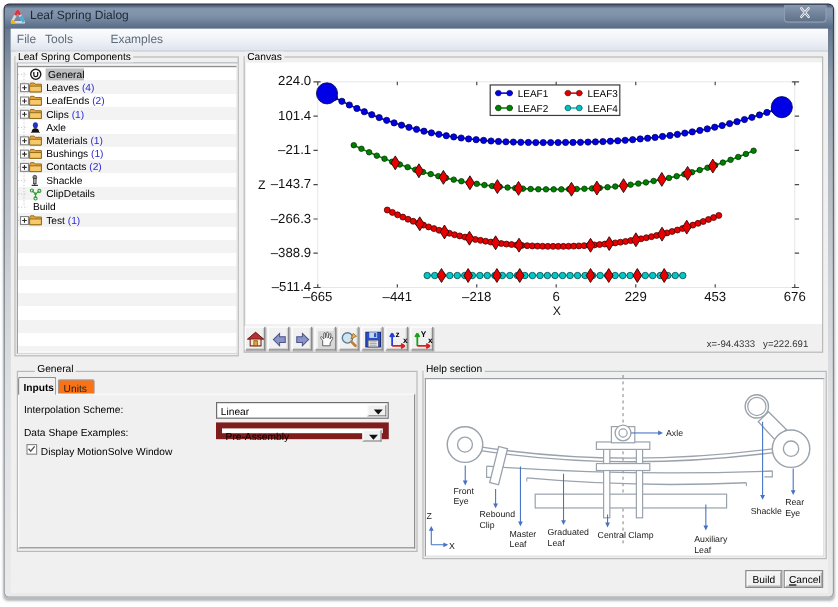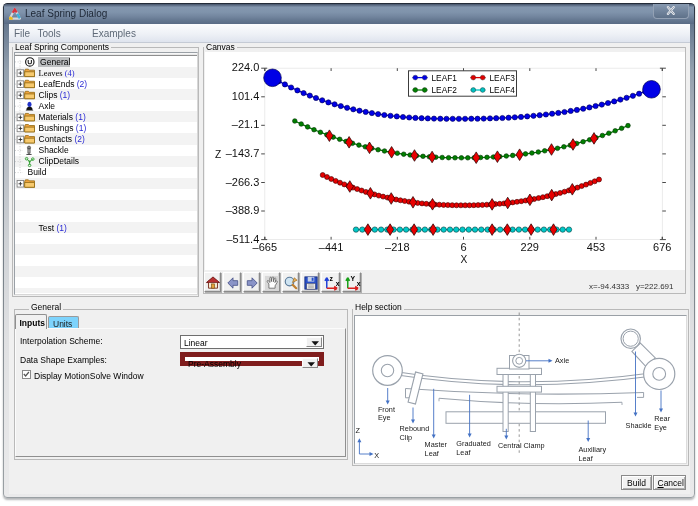--- a/index.html
+++ b/index.html
@@ -134,31 +134,31 @@
         <rect x="0.5" y="0.5" width="6.6" height="6.6" fill="#fff" stroke="#848484" stroke-width="0.9"></rect>
         <path d="M1.9 3.8 L5.7 3.8 M3.8 1.9 L3.8 5.7" stroke="#2b2b2b" stroke-width="0.9"></path>
       </g>
       <g transform="translate(24.2,179.07000000000002)">
         <path d="M0.5 2.5 L0.5 8.2 L10.3 8.2 L10.3 1.8 L5.2 1.8 L4.2 0.8 L1.2 0.8 Z" fill="#efa33d" stroke="#8f6a14" stroke-width="0.8"></path>
         <path d="M0.5 3.4 L10.3 3.4 L10.3 8.2 L0.5 8.2 Z" fill="#f7c96d" stroke="#8f6a14" stroke-width="0.8"></path>
       </g>
     </svg>
 <div class="abs" style="left:37.5px;top:56.6px;width:32px;height:10.6px;background:#bcbec0;z-index:3;"></div>
 <div class="txt" style="left:40.1px;top:57.7px;font-size:8.5px;line-height:9.5px;color:#000;z-index:4;">General</div>
-<div class="txt" style="left:38.5px;top:68.8px;font-size:8.5px;line-height:9.5px;color:#000;z-index:4;font-family:Liberation Serif, serif;">Leaves <span style="color:#2a2ad4;">(4)</span></div>
+<div class="txt" style="left:38.5px;top:68.8px;font-size:8.5px;line-height:9.5px;color:#000;z-index:4;">Leaves <span style="color:#2a2ad4;">(4)</span></div>
 <div class="txt" style="left:38.5px;top:79.8px;font-size:8.5px;line-height:9.5px;color:#000;z-index:4;">LeafEnds <span style="color:#2a2ad4;">(2)</span></div>
 <div class="txt" style="left:38.5px;top:90.9px;font-size:8.5px;line-height:9.5px;color:#000;z-index:4;">Clips <span style="color:#2a2ad4;">(1)</span></div>
 <div class="txt" style="left:38.5px;top:102.0px;font-size:8.5px;line-height:9.5px;color:#000;z-index:4;">Axle</div>
 <div class="txt" style="left:38.5px;top:113.0px;font-size:8.5px;line-height:9.5px;color:#000;z-index:4;">Materials <span style="color:#2a2ad4;">(1)</span></div>
 <div class="txt" style="left:38.5px;top:124.1px;font-size:8.5px;line-height:9.5px;color:#000;z-index:4;">Bushings <span style="color:#2a2ad4;">(1)</span></div>
 <div class="txt" style="left:38.5px;top:135.2px;font-size:8.5px;line-height:9.5px;color:#000;z-index:4;">Contacts <span style="color:#2a2ad4;">(2)</span></div>
 <div class="txt" style="left:38.5px;top:146.3px;font-size:8.5px;line-height:9.5px;color:#000;z-index:4;">Shackle</div>
 <div class="txt" style="left:38.5px;top:157.3px;font-size:8.5px;line-height:9.5px;color:#000;z-index:4;">ClipDetails</div>
 <div class="txt" style="left:27.5px;top:168.4px;font-size:8.5px;line-height:9.5px;color:#000;z-index:4;">Build</div>
-<div class="txt" style="left:38.5px;top:179.5px;font-size:8.5px;line-height:9.5px;color:#000;z-index:4;margin-top:44px;">Test <span style="color:#2a2ad4;">(1)</span></div>
+<div class="txt" style="left:38.5px;top:179.5px;font-size:8.5px;line-height:9.5px;color:#000;z-index:4;">Test <span style="color:#2a2ad4;">(1)</span></div>
 
 <div class="glabel" style="left:204px;top:42.5px;">Canvas</div>
 <div class="gbox" style="left:203px;top:46.5px;width:483px;height:247.5px;"></div>
 <div class="abs" style="left:204.5px;top:51.5px;width:480px;height:218px;background:#fff;z-index:2;"></div>
 <svg class="abs" style="left:0;top:0;z-index:3;" width="698" height="506" viewBox="0 0 698 506">
       <rect x="264.8" y="68.2" width="397.5" height="171.4" fill="none" stroke="#e6e6e6" stroke-width="0.8"></rect>
       <path d="M264.8 68.2 L264.8 71.0 M264.8 236.8 L264.8 239.6 M331.1 68.2 L331.1 71.0 M331.1 236.8 L331.1 239.6 M397.3 68.2 L397.3 71.0 M397.3 236.8 L397.3 239.6 M463.5 68.2 L463.5 71.0 M463.5 236.8 L463.5 239.6 M529.8 68.2 L529.8 71.0 M529.8 236.8 L529.8 239.6 M596.0 68.2 L596.0 71.0 M596.0 236.8 L596.0 239.6 M662.3 68.2 L662.3 71.0 M662.3 236.8 L662.3 239.6 M261.2 68.2 L264.8 68.2 M662.3 68.2 L665.9 68.2 M261.2 96.8 L264.8 96.8 M662.3 96.8 L665.9 96.8 M261.2 125.3 L264.8 125.3 M662.3 125.3 L665.9 125.3 M261.2 153.9 L264.8 153.9 M662.3 153.9 L665.9 153.9 M261.2 182.5 L264.8 182.5 M662.3 182.5 L665.9 182.5 M261.2 211.0 L264.8 211.0 M662.3 211.0 L665.9 211.0 M261.2 239.6 L264.8 239.6 M662.3 239.6 L665.9 239.6 M264.8 68.2 L264.8 71.0 M264.8 68.2 L267.2 68.2 M264.8 239.6 L264.8 236.79999999999998 M264.8 239.6 L267.2 239.6 M662.3 68.2 L662.3 71.0 M662.3 68.2 L659.9 68.2 M662.3 239.6 L662.3 236.79999999999998 M662.3 239.6 L659.9 239.6" stroke="#4a4a4a" stroke-width="1"></path>
       <text x="259.3" y="71.2" font-size="11" text-anchor="end" fill="#111" font-family="Liberation Sans">224.0</text>
       <text x="259.3" y="99.8" font-size="11" text-anchor="end" fill="#111" font-family="Liberation Sans">101.4</text>
       <text x="259.3" y="128.3" font-size="11" text-anchor="end" fill="#111" font-family="Liberation Sans">–21.1</text>
@@ -501,21 +501,21 @@
     </div>
 <div class="txt" style="left:589px;top:282px;font-size:8px;color:#333;z-index:3;">x=-94.4333&nbsp;&nbsp;&nbsp;y=222.691</div>
 
 <div class="glabel" style="left:29px;top:302.5px;">General</div>
 <div class="gbox" style="left:13.5px;top:309px;width:334px;height:150.5px;"></div>
 
 <div class="abs" style="left:15px;top:327.5px;width:331px;height:129.5px;background:#f0f0f0;border:1px solid;border-color:#fbfbfb #8f8f8f #8f8f8f #fbfbfb;z-index:3;"></div>
 <div class="abs" style="left:15px;top:314px;width:32px;height:14.5px;background:#f1f1f1;border:1px solid #8f8f8f;border-bottom:none;border-radius:2px 2px 0 0;z-index:4;">
  <div class="txt" style="left:3.5px;top:2.5px;font-size:8.5px;font-weight:bold;">Inputs</div>
 </div>
-<div class="abs" style="left:48px;top:316px;width:31px;height:12px;background:#7dd3fc;border:1px solid #9a9a9a;border-bottom:none;border-radius:2px 2px 0 0;z-index:3;">
+<div class="abs" style="left:48px;top:316px;width:31px;height:12px;background:#f97316;border:1px solid #9a9a9a;border-bottom:none;border-radius:2px 2px 0 0;z-index:3;">
  <div class="txt" style="left:4px;top:1.5px;font-size:8.5px;color:#222;">Units</div>
 </div>
 
 <div class="txt" style="left:20px;top:336px;font-size:8.5px;z-index:4;">Interpolation Scheme:</div>
 <div class="abs" style="left:180px;top:335.3px;width:143.5px;height:13.3px;background:#fff;border:1px solid #6e6e6e;z-index:4;">
  <div class="txt" style="left:3px;top:1.6px;font-size:8.5px;">Linear</div>
  <div class="abs" style="right:0.8px;top:0.8px;width:15.5px;height:9.7px;background:#f0f0f0;border:1px solid;border-color:#fdfdfd #888 #888 #fdfdfd;">
   <svg width="13" height="8" style="position:absolute;left:2.5px;top:1.8px">
           <path d="M1.5 1.2 L9 1.2 L5.2 5.4 Z" fill="#111"></path>
         </svg>

